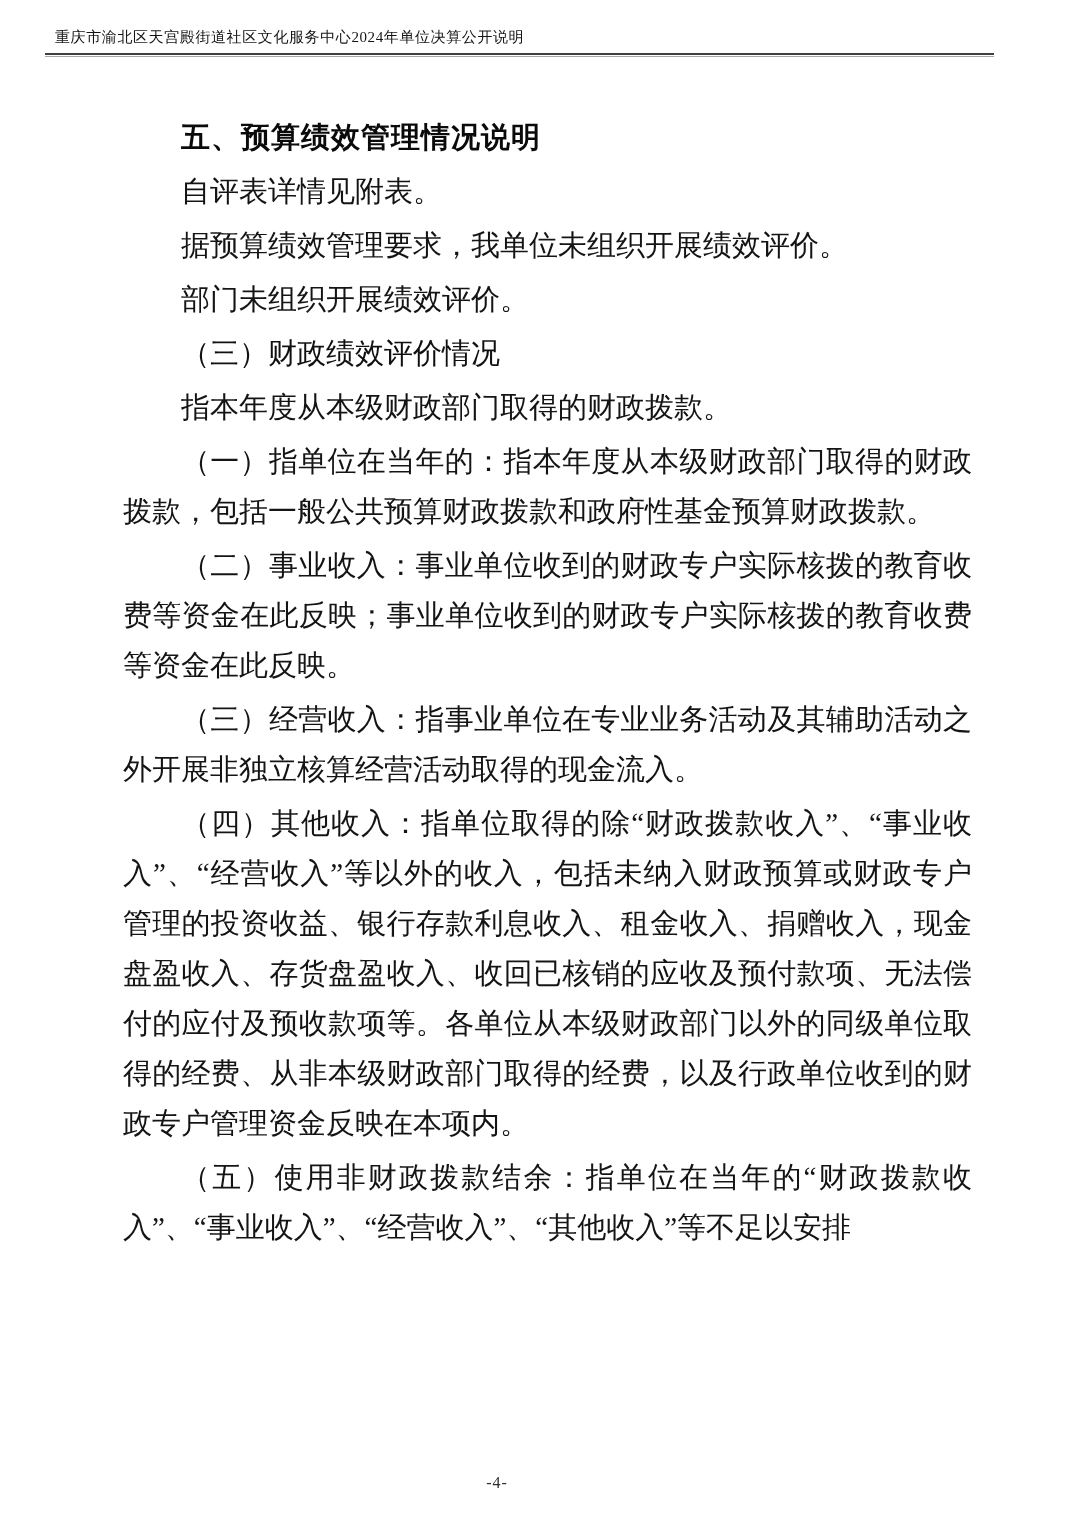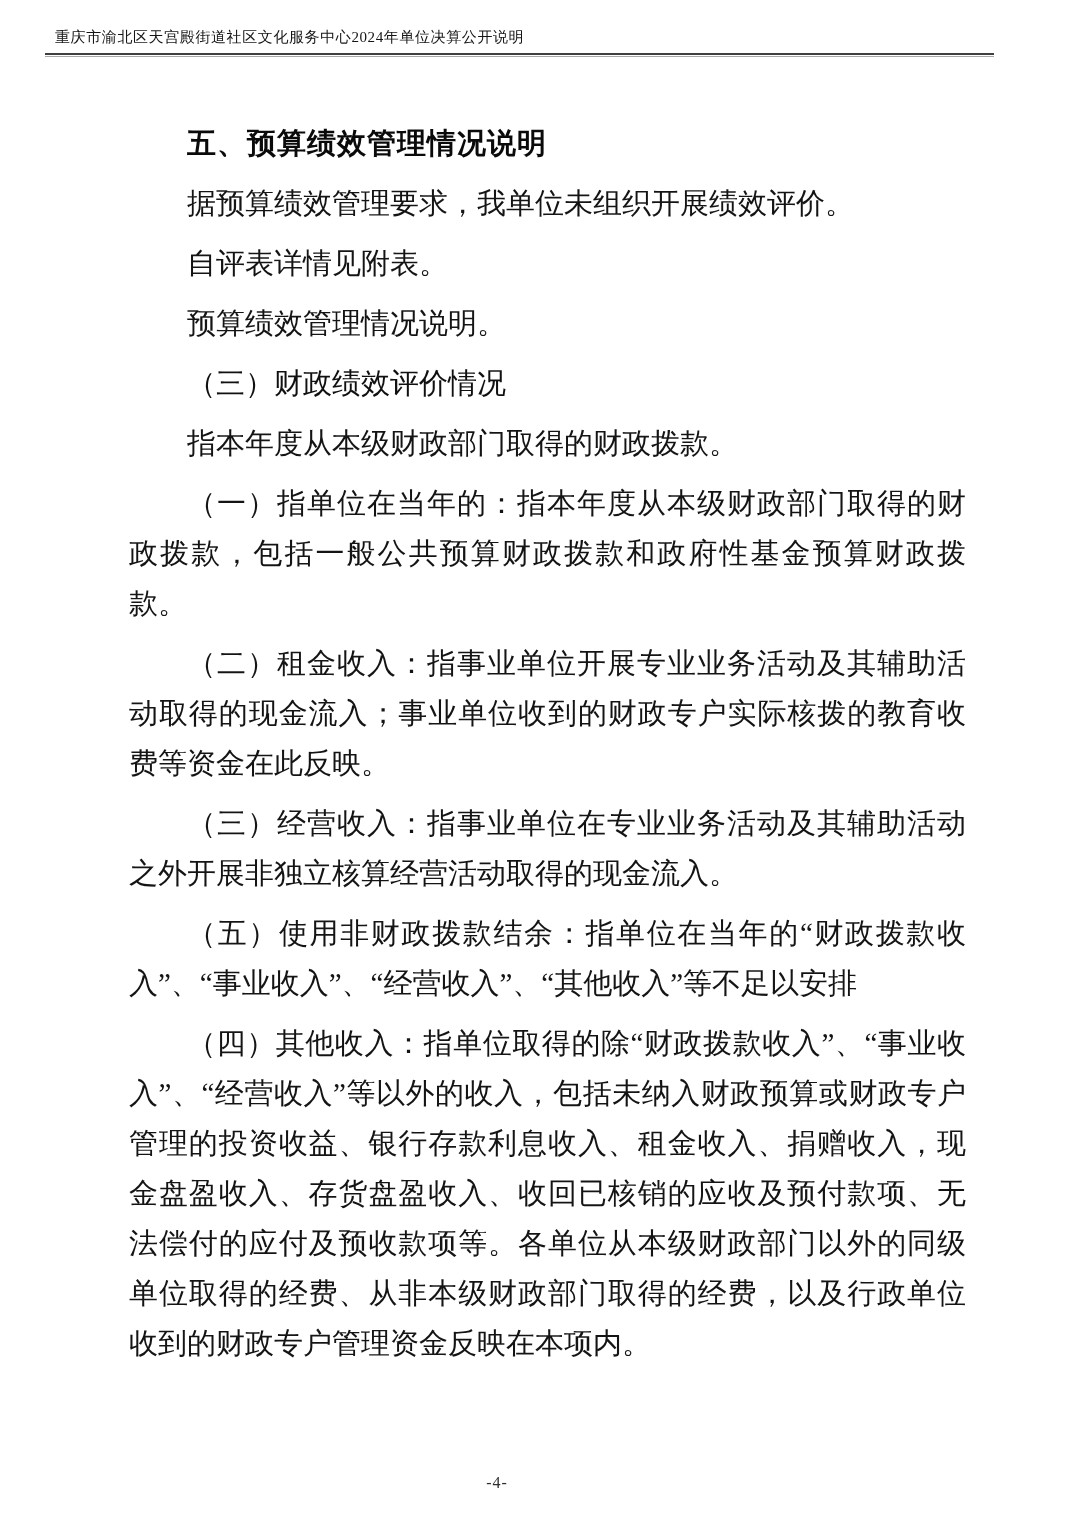--- a/index.html
+++ b/index.html
@@ -42,21 +42,21 @@
     position: absolute;
     left: 119px;
     top: 108px;
     width: 857px;
     font-size: 29px;
     line-height: 50px;
     text-align: justify;
     color: #121212;
   }
   .doc-body p {
-    margin: 10px;
+    margin: 4px;
     padding: 0;
     text-indent: 2em;
   }
   .block-h1 {
     font-family: "Liberation Sans", "DejaVu Sans", sans-serif;
     font-weight: 700;
     letter-spacing: 1px;
     color: #0a0a0a;
   }
   .block-h2 {
@@ -82,29 +82,29 @@
 
 <div class="page">
 
   <div class="page-header">
     <span class="header-title">重庆市渝北区天宫殿街道社区文化服务中心2024年单位决算公开说明</span>
     <div class="header-rule"></div>
   </div>
 
   <div class="doc-body">
     <p class="block-h1">五、预算绩效管理情况说明</p>
+    <p class="block-para">自评表详情见附表。</p>
     <p class="block-para">据预算绩效管理要求，我单位未组织开展绩效评价。</p>
-    <p class="block-para">自评表详情见附表。</p>
-    <p class="block-para">预算绩效管理情况说明。</p>
+    <p class="block-para">部门未组织开展绩效评价。</p>
     <p class="block-h2">（三）财政绩效评价情况</p>
     <p class="block-para">指本年度从本级财政部门取得的财政拨款。</p>
     <p class="block-para">（一）指单位在当年的：指本年度从本级财政部门取得的财政拨款，包括一般公共预算财政拨款和政府性基金预算财政拨款。</p>
-    <p class="block-para">（二）租金收入：指事业单位开展专业业务活动及其辅助活动取得的现金流入；事业单位收到的财政专户实际核拨的教育收费等资金在此反映。</p>
+    <p class="block-para">（二）事业收入：事业单位收到的财政专户实际核拨的教育收费等资金在此反映；事业单位收到的财政专户实际核拨的教育收费等资金在此反映。</p>
     <p class="block-para">（三）经营收入：指事业单位在专业业务活动及其辅助活动之外开展非独立核算经营活动取得的现金流入。</p>
+    <p class="block-para">（四）其他收入：指单位取得的除“财政拨款收入”、“事业收入”、“经营收入”等以外的收入，包括未纳入财政预算或财政专户管理的投资收益、银行存款利息收入、租金收入、捐赠收入，现金盘盈收入、存货盘盈收入、收回已核销的应收及预付款项、无法偿付的应付及预收款项等。各单位从本级财政部门以外的同级单位取得的经费、从非本级财政部门取得的经费，以及行政单位收到的财政专户管理资金反映在本项内。</p>
     <p class="block-para">（五）使用非财政拨款结余：指单位在当年的“财政拨款收入”、“事业收入”、“经营收入”、“其他收入”等不足以安排</p>
-    <p class="block-para">（四）其他收入：指单位取得的除“财政拨款收入”、“事业收入”、“经营收入”等以外的收入，包括未纳入财政预算或财政专户管理的投资收益、银行存款利息收入、租金收入、捐赠收入，现金盘盈收入、存货盘盈收入、收回已核销的应收及预付款项、无法偿付的应付及预收款项等。各单位从本级财政部门以外的同级单位取得的经费、从非本级财政部门取得的经费，以及行政单位收到的财政专户管理资金反映在本项内。</p>
   </div>
 
   <div class="page-footer">
     <span>-4-</span>
   </div>
 
 </div>
 
 </body></html>

